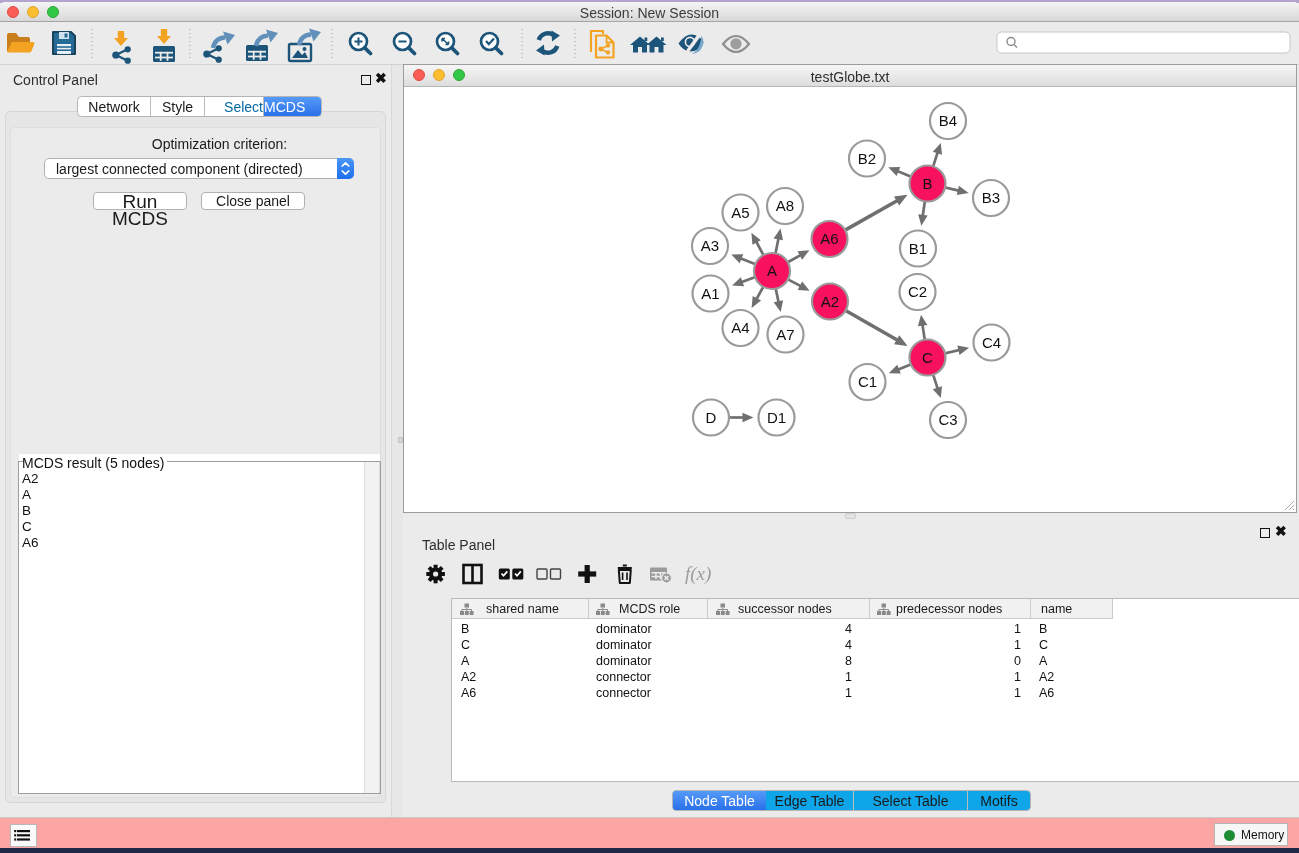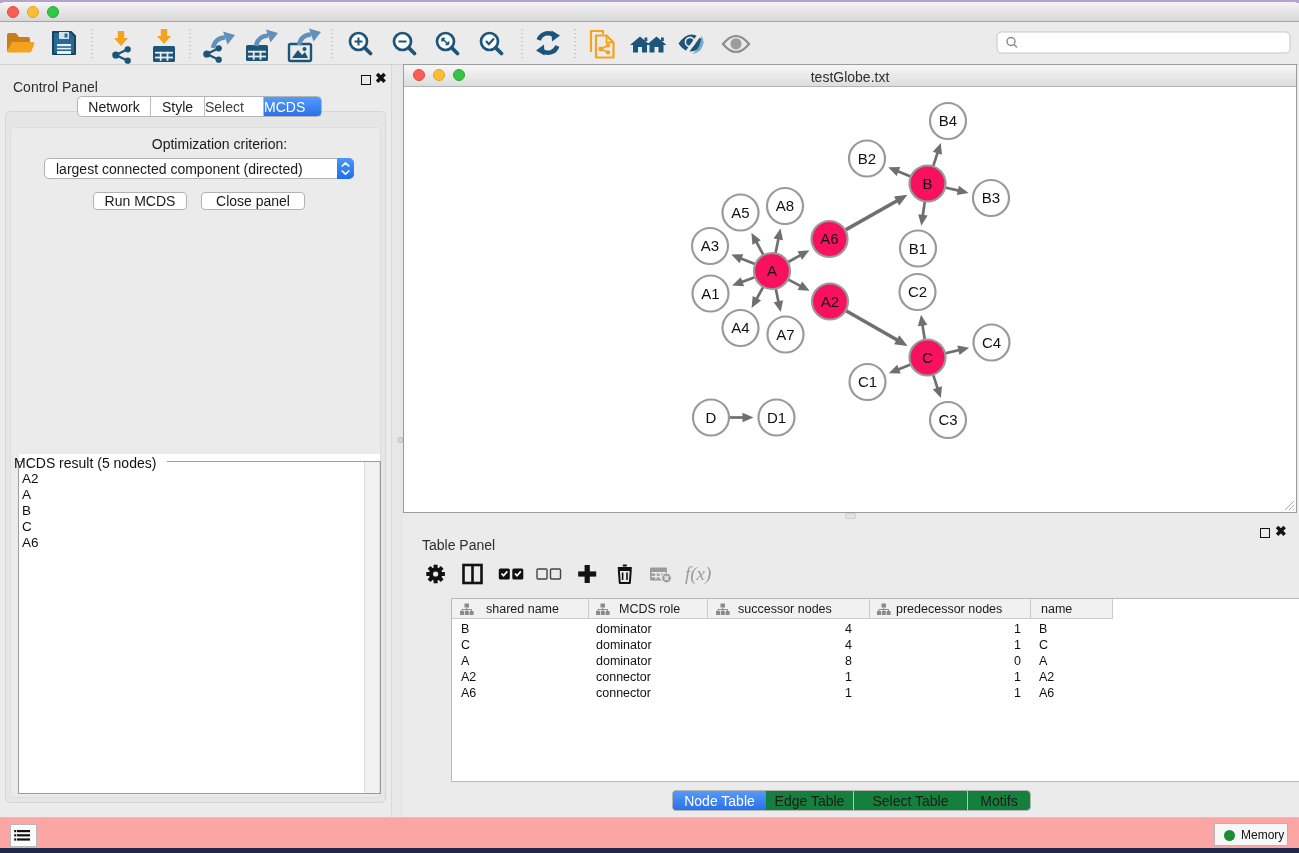--- a/index.html
+++ b/index.html
@@ -8,20 +8,21 @@
 </style></head>
 <body>
 
 <div class="abs" style="left:0;top:0;width:1299px;height:3px;background:#b4a4cd;"></div>
 <div class="abs" style="left:0;top:848px;width:1299px;height:5px;background:#1f2947;"></div>
 
 <div class="abs" style="left:0;top:2px;width:1299px;height:20px;background:linear-gradient(#f4f4f4,#d8d8d8);border-bottom:1px solid #a5a5a5;border-radius:5px 5px 0 0;">
   <div class="tl" style="left:7px;background:#fa5d55;border:0.5px solid #e04b42;"></div>
   <div class="tl" style="left:27px;background:#fbbe31;border:0.5px solid #e0a52c;"></div>
   <div class="tl" style="left:47px;background:#33c748;border:0.5px solid #2aa835;"></div>
+  <div class="abs" style="left:0;width:100%;text-align:center;top:3px;font-size:14px;color:#3c3c3c;">Session: New Session</div>
 </div>
 
 <div id="toolbar" class="abs" style="left:0;top:23px;width:1299px;height:42px;background:#ecebeb;border-bottom:1px solid #d2d2d2;">
 <svg class="abs" style="left:0;top:0;" width="1299" height="42">
 <line x1="92" y1="6" x2="92" y2="37" stroke="#9b9b9b" stroke-width="1" stroke-dasharray="1,3"></line>
 <line x1="190" y1="6" x2="190" y2="37" stroke="#9b9b9b" stroke-width="1" stroke-dasharray="1,3"></line>
 <line x1="332" y1="6" x2="332" y2="37" stroke="#9b9b9b" stroke-width="1" stroke-dasharray="1,3"></line>
 <line x1="522" y1="6" x2="522" y2="37" stroke="#9b9b9b" stroke-width="1" stroke-dasharray="1,3"></line>
 <line x1="575" y1="6" x2="575" y2="37" stroke="#9b9b9b" stroke-width="1" stroke-dasharray="1,3"></line>
 <g transform="translate(20,20)">
@@ -145,56 +146,56 @@
 <path d="M-13,0 Q-6.5,-8 0,-8 Q6.5,-8 13,0 Q6.5,8 0,8 Q-6.5,8 -13,0 Z" fill="none" stroke="#8e8e8e" stroke-width="2.2"></path>
 <circle cx="0" cy="-0.2" r="5.6" fill="#9d9d9d"></circle>
 </g>
 <rect x="997" y="9" width="293" height="21" rx="4.5" fill="#fff" stroke="#c6c6c6"></rect>
 <circle cx="1011" cy="18.5" r="4" fill="none" stroke="#8a8a8a" stroke-width="1.4"></circle>
       <line x1="1014" y1="21.5" x2="1017" y2="24.5" stroke="#8a8a8a" stroke-width="1.4"></line>
 </svg>
 </div>
 
 <div class="abs" style="left:0;top:65px;width:391px;height:752px;background:#ecebeb;">
-  <div class="abs" style="left:13px;top:7px;font-size:14px;color:#2e2e2e;margin-top:7px;">Control Panel</div>
+  <div class="abs" style="left:13px;top:7px;font-size:14px;color:#2e2e2e;">Control Panel</div>
   <div class="abs" style="left:361px;top:10px;width:10px;height:10px;border:1.6px solid #111;"></div>
   <div class="abs" style="left:375px;top:5px;font-size:14px;font-weight:bold;color:#111;">✖</div>
 
   <div class="abs" style="left:5px;top:46px;width:381px;height:692px;background:#e7e6e6;border:1px solid #d5d5d5;border-radius:5px;"></div>
 
   <div class="abs" style="left:10px;top:62px;width:371px;height:671px;background:#ecebeb;border:1px solid #dedede;border-radius:4px;"></div>
 
   <div class="abs" style="left:77px;top:31px;width:245px;height:21px;background:#fff;border:1px solid #b4b4b4;border-radius:4.5px;overflow:hidden;display:flex;">
     <div style="width:73px;border-right:1px solid #bcbcbc;text-align:center;font-size:14px;line-height:20px;color:#1a1a1a;">Network</div>
     <div style="width:54px;border-right:1px solid #bcbcbc;text-align:center;font-size:14px;line-height:20px;color:#1a1a1a;">Style</div>
-    <div style="width:59px;border-right:1px solid #bcbcbc;text-align:left;font-size:14px;line-height:20px;color:#404040;">Select</div>
+    <div style="width:59px;border-right:1px solid #bcbcbc;text-align:right;font-size:14px;line-height:20px;color:#0369a1;">Select</div>
     <div style="flex:1;background:linear-gradient(#559bf8,#2a70ea);font-size:14px;line-height:20px;color:#fff;">MCDS</div>
   </div>
   <div class="abs" style="left:0;top:71px;width:391px;text-align:center;font-size:14px;color:#1a1a1a;padding-left:48px;">Optimization criterion:</div>
 
   <div class="abs" style="left:44px;top:93px;width:310px;height:21px;background:#fff;border:1px solid #b2b2b2;border-radius:5px;">
     <div class="abs" style="left:11px;top:2px;font-size:14px;color:#1a1a1a;">largest connected component (directed)</div>
     <div class="abs" style="right:-1px;top:-1px;width:17.5px;height:21px;background:linear-gradient(#4a97f5,#1d6ff0);border-radius:0 5px 5px 0;">
       <svg width="17" height="21" viewBox="0 0 17 21">
           <path d="M5.2 8.0 L8.5 4.8 L11.8 8.0" stroke="#fff" stroke-width="1.7" fill="none" stroke-linecap="round" stroke-linejoin="round"></path>
           <path d="M5.2 13.0 L8.5 16.2 L11.8 13.0" stroke="#fff" stroke-width="1.7" fill="none" stroke-linecap="round" stroke-linejoin="round"></path>
         </svg>
     </div>
   </div>
 
-  <div class="abs" style="left:93px;top:127px;width:94px;height:18px;background:#fff;border:1px solid #b2b2b2;border-radius:4px;text-align:center;font-size:14px;line-height:17px;color:#1a1a1a;">Run MCDS</div>
+  <div class="abs" style="left:93px;top:127px;width:94px;height:18px;background:#fff;border:1px solid #b2b2b2;border-radius:4px;text-align:center;font-size:19px;line-height:17px;color:#1a1a1a;">Run MCDS</div>
   <div class="abs" style="left:201px;top:127px;width:104px;height:18px;background:#fff;border:1px solid #b2b2b2;border-radius:4px;text-align:center;font-size:14px;line-height:17px;color:#1a1a1a;">Close panel</div>
 
   <div class="abs" style="left:18px;top:396px;width:363px;height:333px;border:1px solid #9d9d9d;background:#fff;">
     <div class="abs" style="left:345px;top:0;width:16px;height:331px;background:#f2f2f2;border-left:1px solid #dcdcdc;border-right:1px solid #dcdcdc;"></div>
     <div class="abs" style="left:3px;top:9px;font-size:13.5px;color:#111;line-height:16px;">A2<br>A<br>B<br>C<br>A6</div>
   </div>
   <div class="abs" style="left:19px;top:389px;height:7px;width:361px;background:#fff;"></div>
   <div class="abs" style="left:24px;top:395px;height:3.5px;width:143px;background:#fff;"></div>
-  <div class="abs" style="left:14px;top:390px;font-size:14px;color:#111;">MCDS result (5 nodes)</div>
+  <div class="abs" style="left:22px;top:390px;font-size:14px;color:#111;">MCDS result (5 nodes)</div>
 </div>
 
 <div class="abs" style="left:391px;top:65px;width:12px;height:752px;background:#e8e7e7;border-left:1px solid #d8d8d8;"></div>
 <div class="abs" style="left:398px;top:437px;width:5px;height:6px;background:#d9d9d9;border:1px solid #c0c0c0;border-radius:1px;"></div>
 
 <div class="abs" style="left:403px;top:64px;width:894px;height:449px;background:#fff;border:1px solid #9c9c9c;">
   <div class="abs" style="left:0;top:0;width:892px;height:22px;background:linear-gradient(#f6f6f6,#dddddd);border-bottom:1px solid #b5b5b5;">
     <div class="tl" style="left:9px;top:3.5px;background:#fa5d55;border:0.5px solid #e04b42;"></div>
     <div class="tl" style="left:29px;top:3.5px;background:#fbbe31;border:0.5px solid #e0a52c;"></div>
     <div class="tl" style="left:49px;top:3.5px;background:#33c748;border:0.5px solid #2aa835;"></div>
@@ -428,21 +429,21 @@
 <div class="abs" style="left:320px;top:71px;width:80px;text-align:right;font-size:12.5px;color:#111;">1</div>
 <div class="abs" style="left:489px;top:71px;width:80px;text-align:right;font-size:12.5px;color:#111;">1</div>
 <div class="abs" style="left:587px;top:71px;font-size:12.5px;color:#111;">A2</div>
 <div class="abs" style="left:9px;top:87px;font-size:12.5px;color:#111;">A6</div>
 <div class="abs" style="left:144px;top:87px;font-size:12.5px;color:#111;">connector</div>
 <div class="abs" style="left:320px;top:87px;width:80px;text-align:right;font-size:12.5px;color:#111;">1</div>
 <div class="abs" style="left:489px;top:87px;width:80px;text-align:right;font-size:12.5px;color:#111;">1</div>
 <div class="abs" style="left:587px;top:87px;font-size:12.5px;color:#111;">A6</div>
   </div>
 
-  <div class="abs" style="left:269px;top:271px;width:359px;height:21px;background:#15803d;border:1px solid #b4b4b4;border-radius:4.5px;overflow:hidden;display:flex;">
+  <div class="abs" style="left:269px;top:271px;width:359px;height:21px;background:#0ea5e9;border:1px solid #b4b4b4;border-radius:4.5px;overflow:hidden;display:flex;">
     <div style="width:93px;background:linear-gradient(#559bf8,#2a70ea);text-align:center;font-size:14px;line-height:20px;color:#fff;">Node Table</div>
     <div style="width:88px;border-right:1px solid #bcbcbc;text-align:center;font-size:14px;line-height:20px;color:#1a1a1a;">Edge Table</div>
     <div style="width:114px;border-right:1px solid #bcbcbc;text-align:center;font-size:14px;line-height:20px;color:#1a1a1a;">Select Table</div>
     <div style="flex:1;text-align:center;font-size:14px;line-height:20px;color:#1a1a1a;">Motifs</div>
   </div>
 </div>
 
 <div class="abs" style="left:0;top:817px;width:1299px;height:31px;background:#fca5a5;border-top:1px solid #c9c9c9;">
   <div class="abs" style="left:10px;top:6px;width:27px;height:23px;background:#fbfbfb;border:1px solid #b9b9b9;">
     <svg width="25" height="21" viewBox="0 0 25 21">

